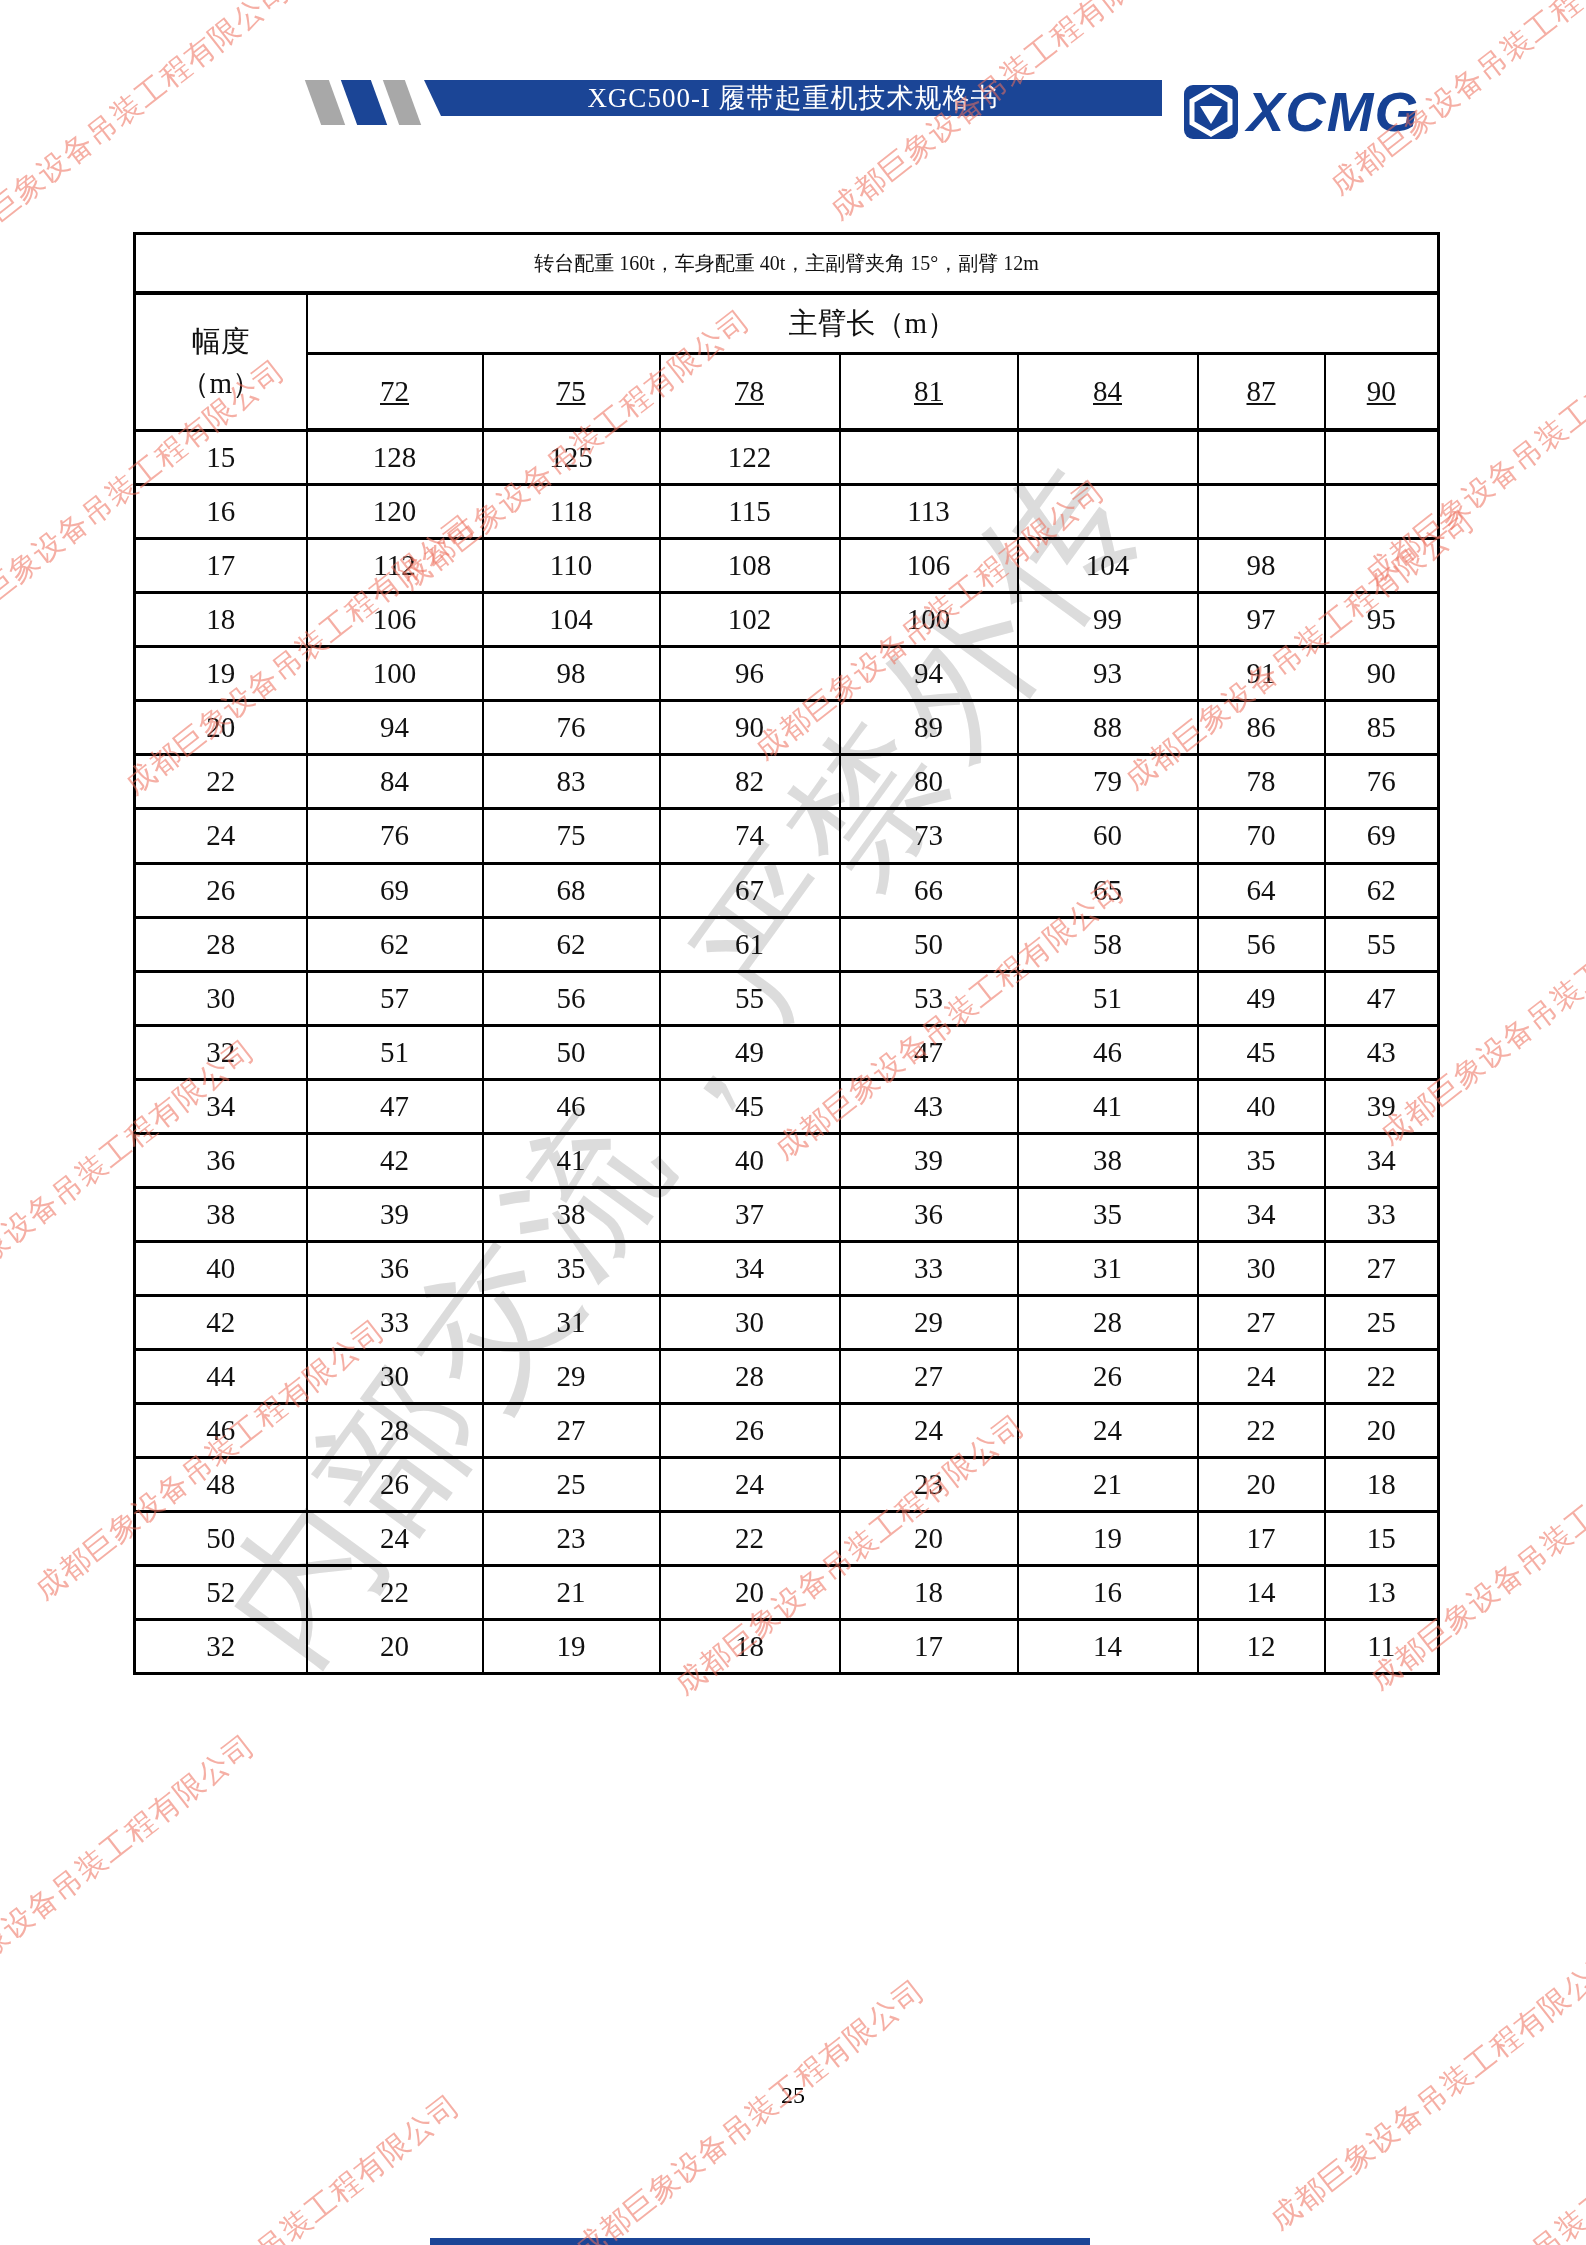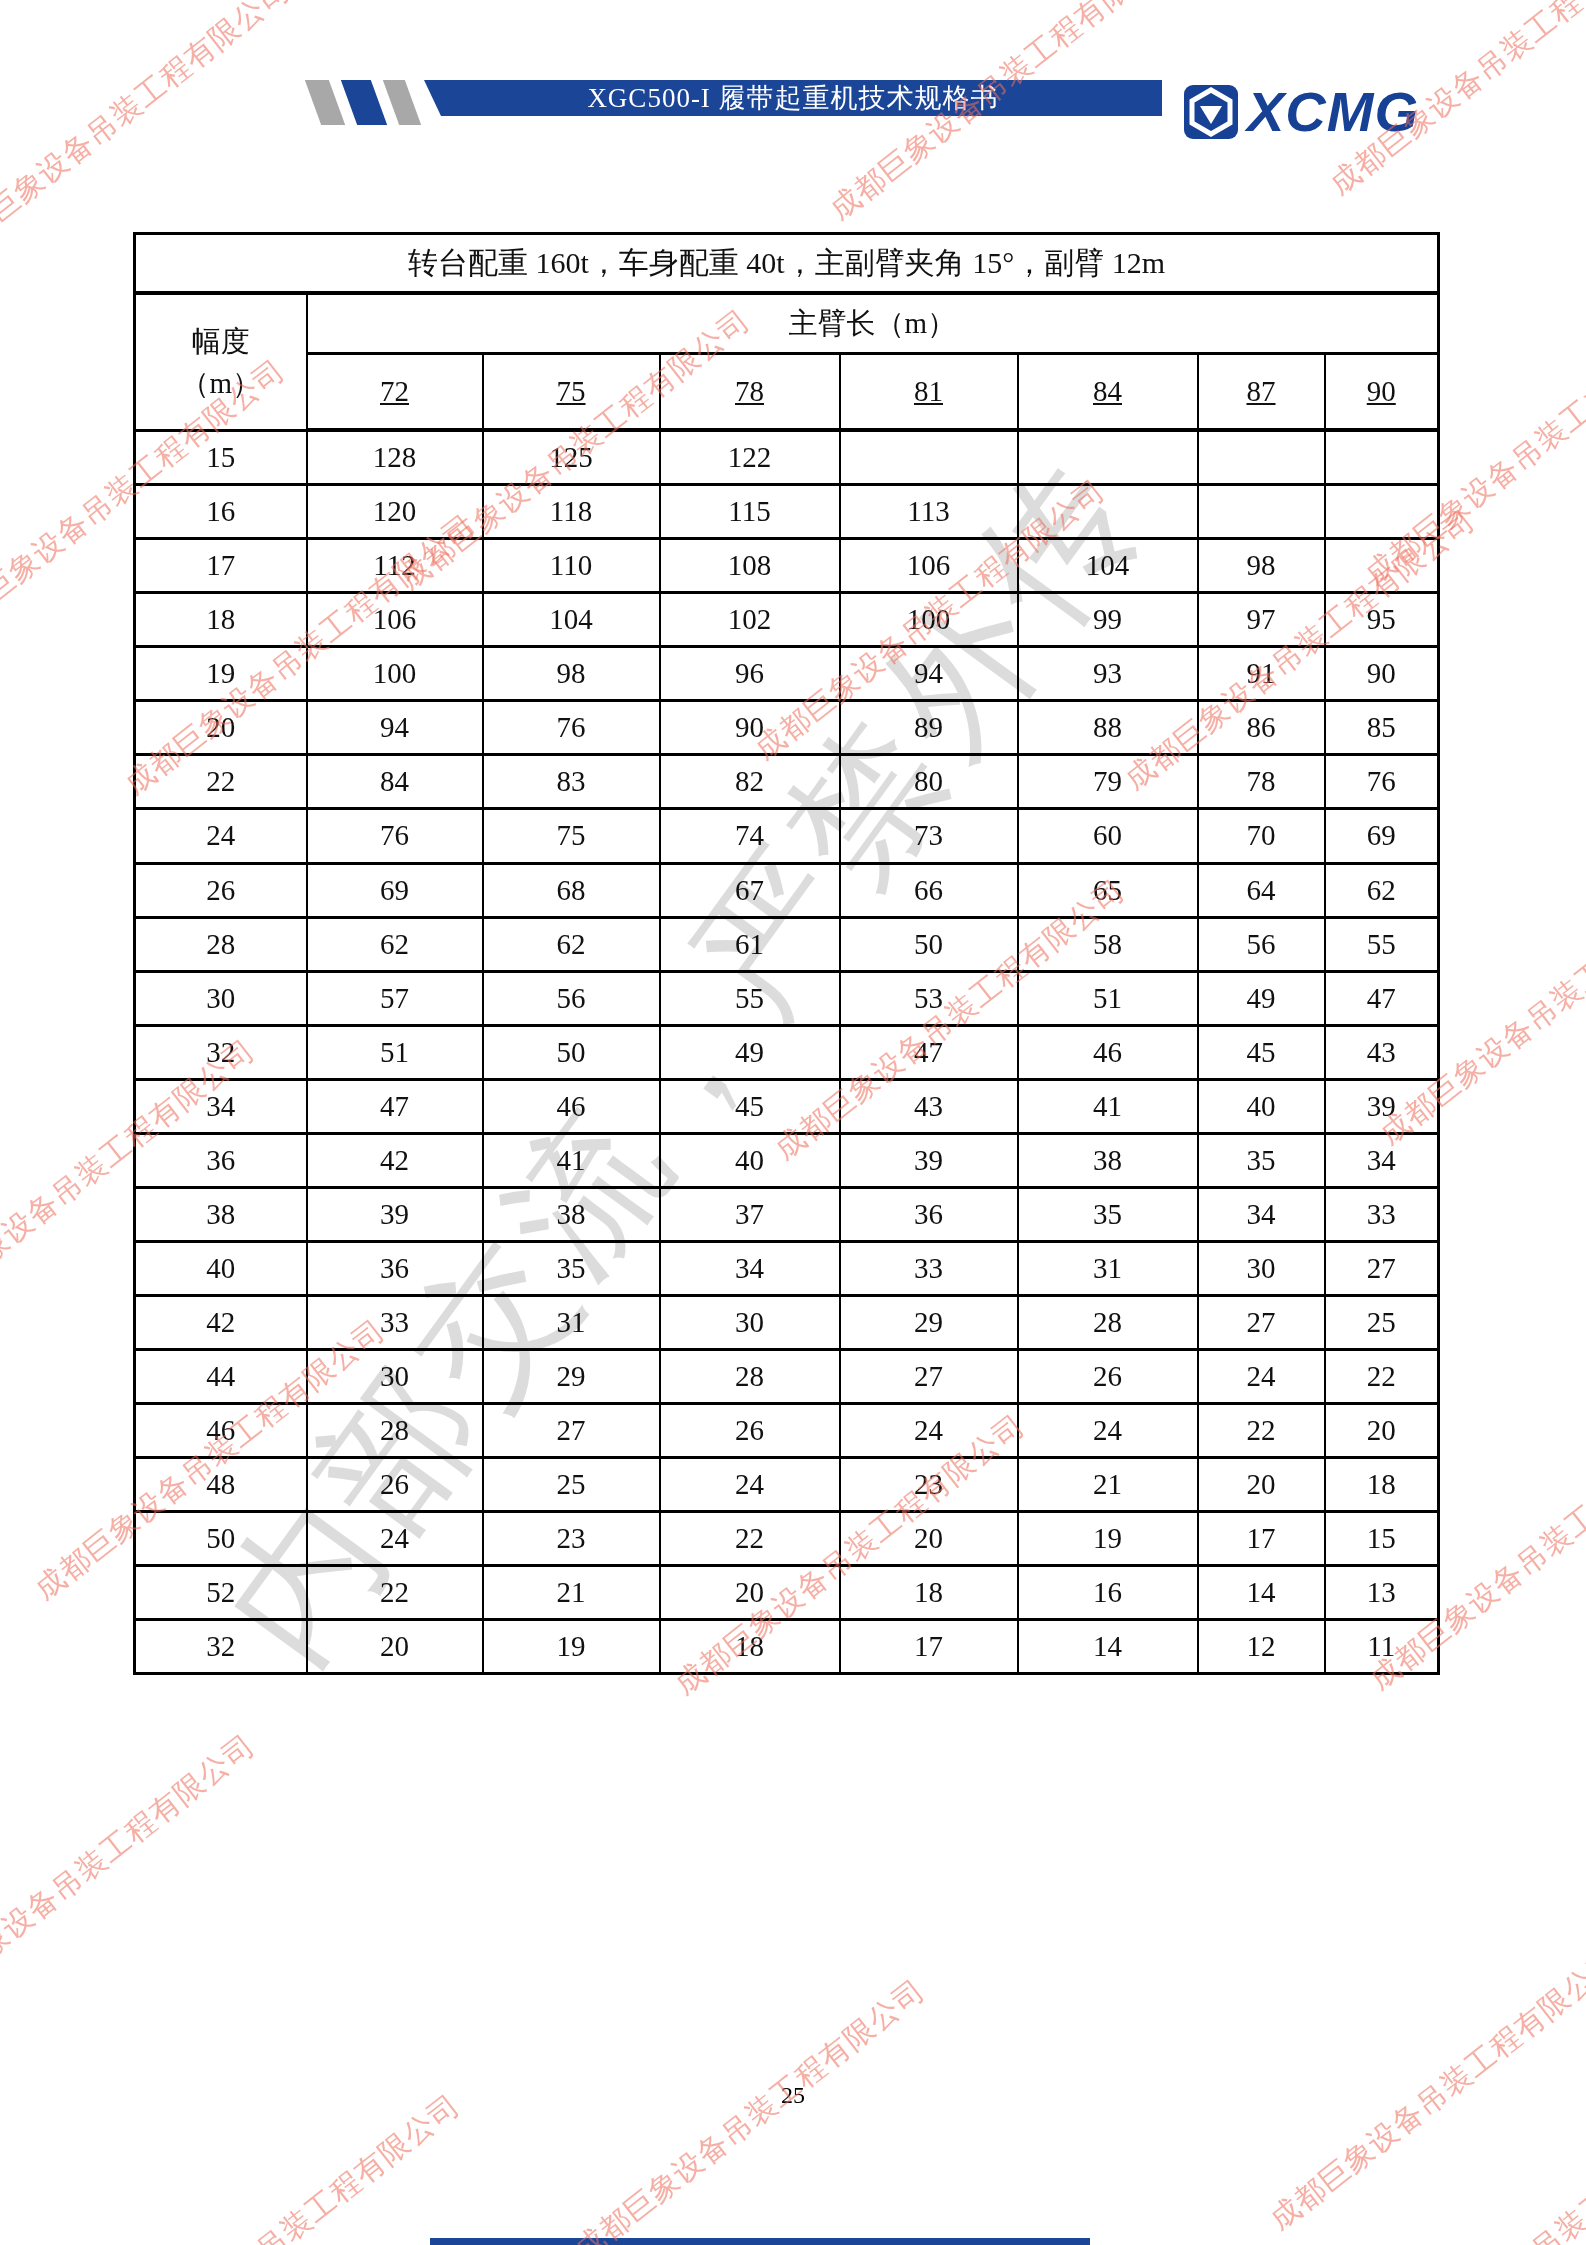--- a/index.html
+++ b/index.html
@@ -44,21 +44,21 @@
     background:transparent; z-index:1;
   }
   table.capacity th, table.capacity td {
     border-left:2px solid #000; border-right:2px solid #000;
     border-top:3px solid #000; border-bottom:3px solid #000;
     text-align:center; vertical-align:middle;
     font-weight:normal; color:#111; font-size:29px;
     padding:0; overflow:hidden;
   }
   table.capacity { border:3px solid #000; }
-  tr.title-row th { font-size:30px; height:56px; border-bottom-width:4px; }
+  tr.title-row th { font-size:20px; height:56px; border-bottom-width:4px; }
   tr.head-row th { font-size:29px; height:57px; }
   tr.numhead-row th { height:73px; border-bottom-width:4px;text-decoration:underline; }
   th.radius-head div { line-height:1.45; }
 
   
   .wm-gray {
     position:absolute; left:685px; top:1060px;
     transform:translate(-50%,-50%) rotate(-54deg);
     font-size:150px; letter-spacing:10px; white-space:nowrap;
     color:var(--wm-gray,#bababa); opacity:.5;

